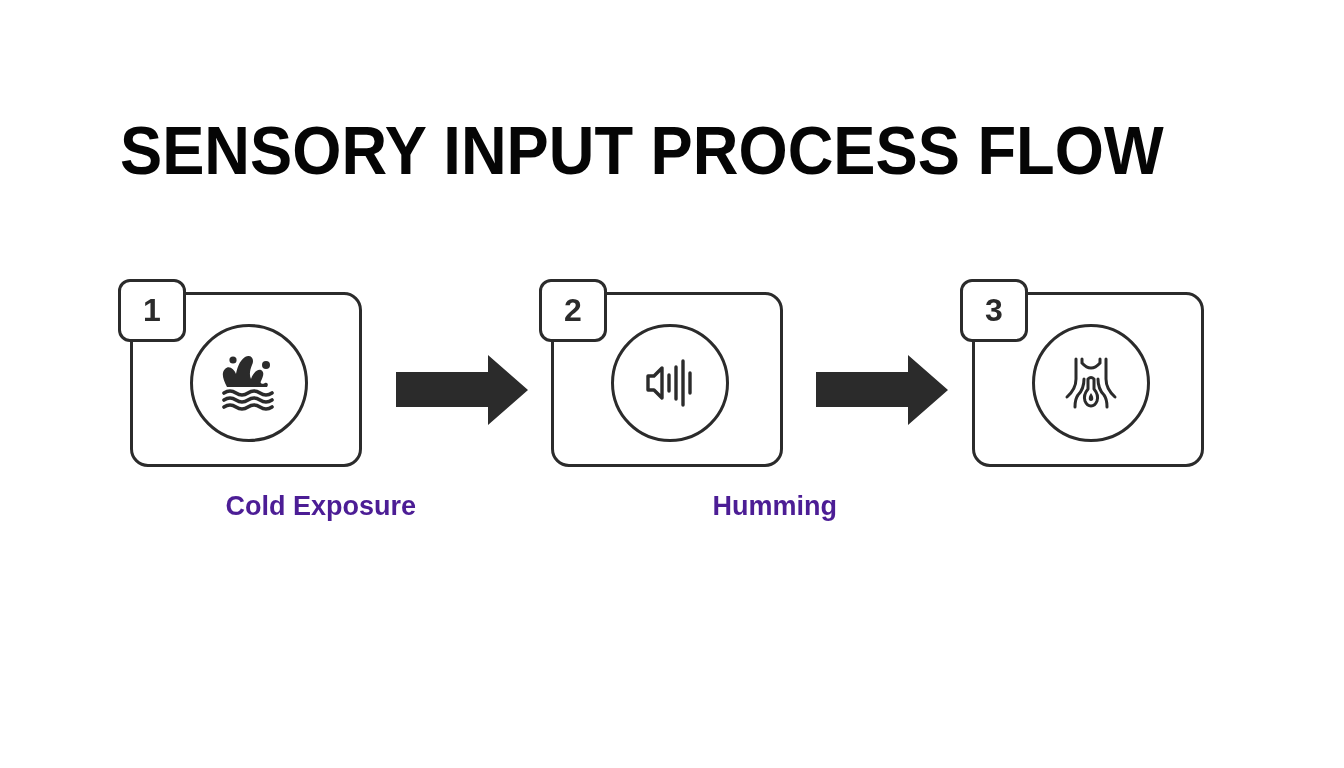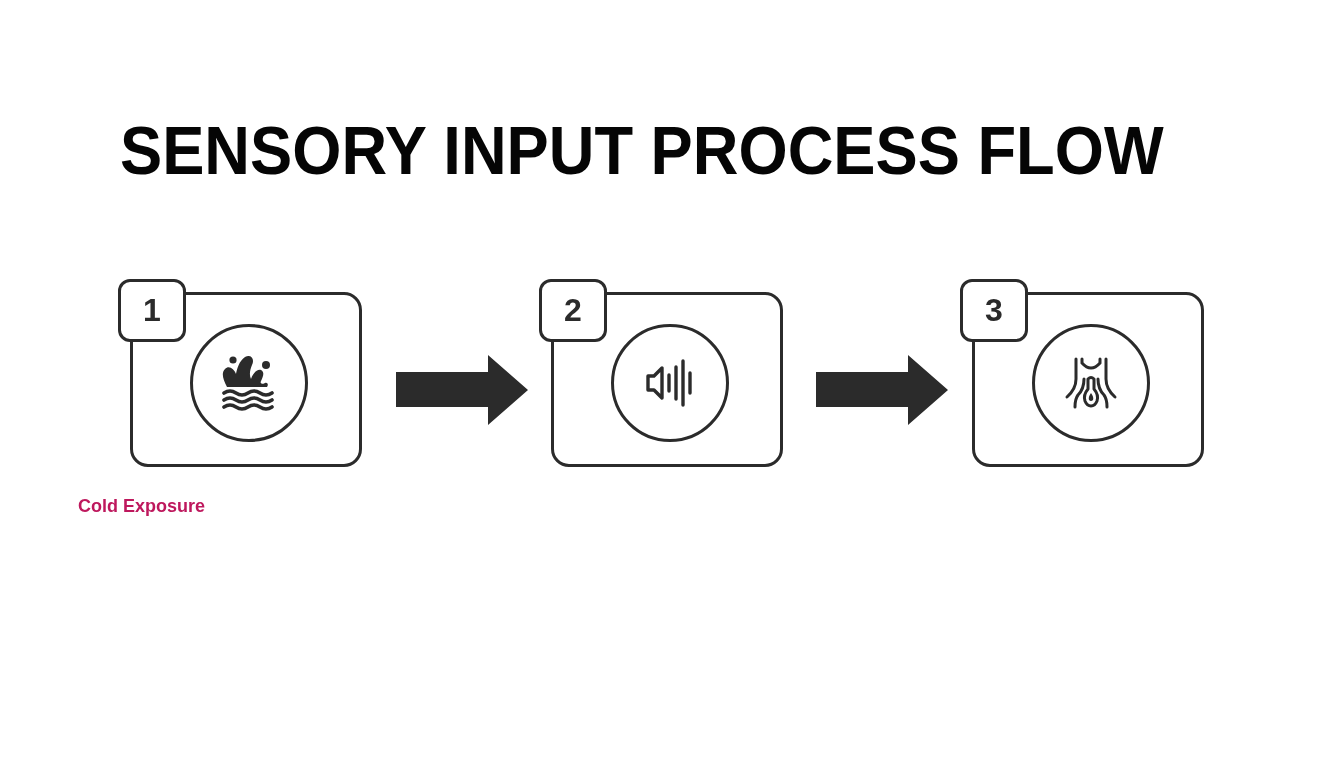--- a/index.html
+++ b/index.html
@@ -83,26 +83,26 @@
     }
     .icon-circle svg {
       width: 80px;
       height: 80px;
     }
     .label {
       position: absolute;
       left: -40px;
       width: 338px;
       top: 212px;
-      text-align: left;
+      text-align: right;
       font-family: "Liberation Sans", sans-serif;
       font-weight: bold;
-      font-size: 18px;
+      font-size: 27px;
       line-height: 30px;
-      color: #be185d;
+      color: #4c1d95;
       white-space: nowrap;
     }
     .arrow {
       position: absolute;
       top: 355px;
       width: 132px;
       height: 70px;
     }
     .arrow svg {
       width: 132px;
@@ -144,20 +144,21 @@
   <div class="badge">2</div>
   <div class="icon-circle">
     <svg viewBox="0 0 80 80" aria-hidden="true">
       <path d="M18 33 L24 33 L32 25 L32 55 L24 47 L18 47 Z" fill="none" stroke="#2b2b2b" stroke-width="3.4" stroke-linejoin="round"></path>
       <line x1="39" y1="32" x2="39" y2="48" stroke="#2b2b2b" stroke-width="3.4" stroke-linecap="round"></line>
       <line x1="46" y1="24" x2="46" y2="56" stroke="#2b2b2b" stroke-width="3.4" stroke-linecap="round"></line>
       <line x1="53" y1="18" x2="53" y2="62" stroke="#2b2b2b" stroke-width="3.4" stroke-linecap="round"></line>
       <line x1="60" y1="30" x2="60" y2="50" stroke="#2b2b2b" stroke-width="3.4" stroke-linecap="round"></line>
     </svg>
   </div>
+  <div class="label">Humming</div>
 </div>
 
 <div class="arrow" style="left:816px;">
   <svg viewBox="0 0 132 70" aria-hidden="true">
     <polygon points="0,17 92,17 92,0 132,35 92,70 92,52 0,52" fill="#2b2b2b"></polygon>
   </svg>
 </div>
 
 <div class="step" style="left:960px;">
   <div class="card"></div>

